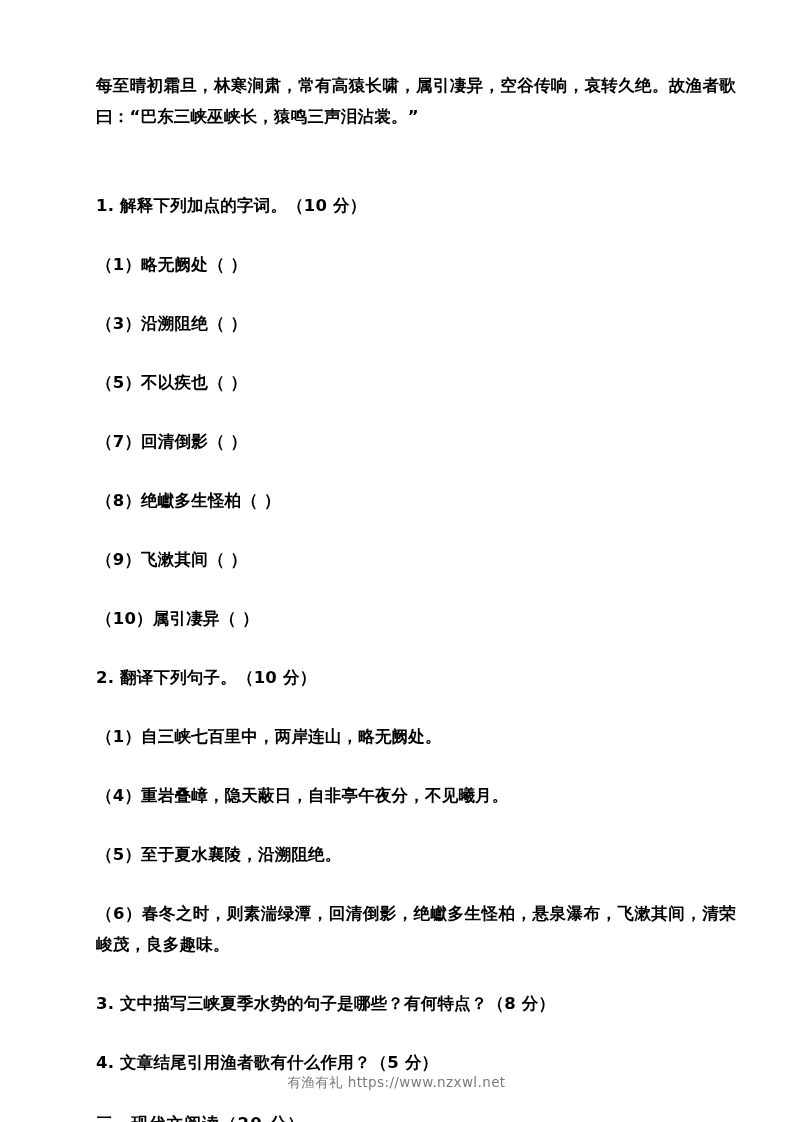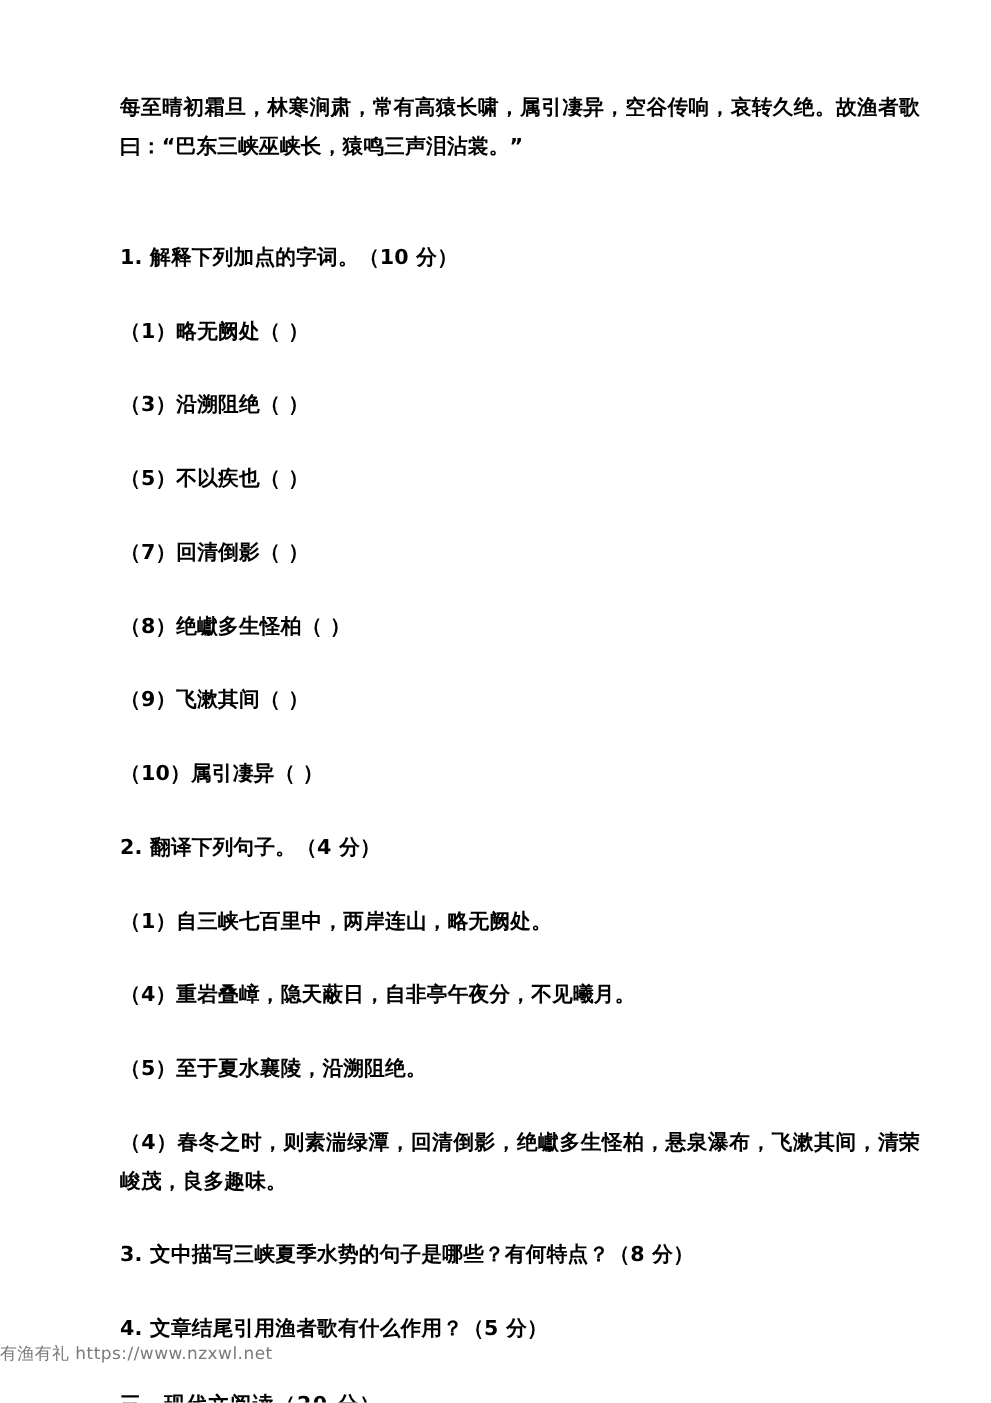--- a/index.html
+++ b/index.html
@@ -48,21 +48,21 @@
     font-weight: bold;
     font-size: 16.5px;
     line-height: 31px;
     margin-top: 28px;
   }
   .footer {
     position: absolute;
     left: 0;
     right: 0;
     bottom: 30px;
-    text-align: left;
+    text-align: center;
     font-size: 13.5px;
     color: #7a7a7a;
     font-family: "DejaVu Sans", "Liberation Sans", sans-serif;
     letter-spacing: 0.4px;
   }
 </style>
 </head>
 <body>
 
 <div class="page">
@@ -74,25 +74,25 @@
 
     <p class="list-line">1. 解释下列加点的字词。（10 分）</p>
     <p class="list-line">（1）略无阙处（  ）</p>
     <p class="list-line">（3）沿溯阻绝（  ）</p>
     <p class="list-line">（5）不以疾也（  ）</p>
     <p class="list-line">（7）回清倒影（  ）</p>
     <p class="list-line">（8）绝巘多生怪柏（  ）</p>
     <p class="list-line">（9）飞漱其间（  ）</p>
     <p class="list-line">（10）属引凄异（  ）</p>
 
-    <p class="list-line">2. 翻译下列句子。（4 分）</p>
+    <p class="list-line">2. 翻译下列句子。（10 分）</p>
     <p class="list-line">（1）自三峡七百里中，两岸连山，略无阙处。</p>
     <p class="list-line">（4）重岩叠嶂，隐天蔽日，自非亭午夜分，不见曦月。</p>
     <p class="list-line">（5）至于夏水襄陵，沿溯阻绝。</p>
-    <p class="list-line">（4）春冬之时，则素湍绿潭，回清倒影，绝巘多生怪柏，悬泉瀑布，飞漱其间，清荣峻茂，良多趣味。</p>
+    <p class="list-line">（6）春冬之时，则素湍绿潭，回清倒影，绝巘多生怪柏，悬泉瀑布，飞漱其间，清荣峻茂，良多趣味。</p>
 
     <p class="list-line">3. 文中描写三峡夏季水势的句子是哪些？有何特点？（8 分）</p>
     <p class="list-line">4. 文章结尾引用渔者歌有什么作用？（5 分）</p>
 
     <div class="gap-lg"></div>
 
     <p class="section-head">三、现代文阅读（20 分）</p>
     <p class="list-line">阅读《背影》选段</p>
 
   </div>

